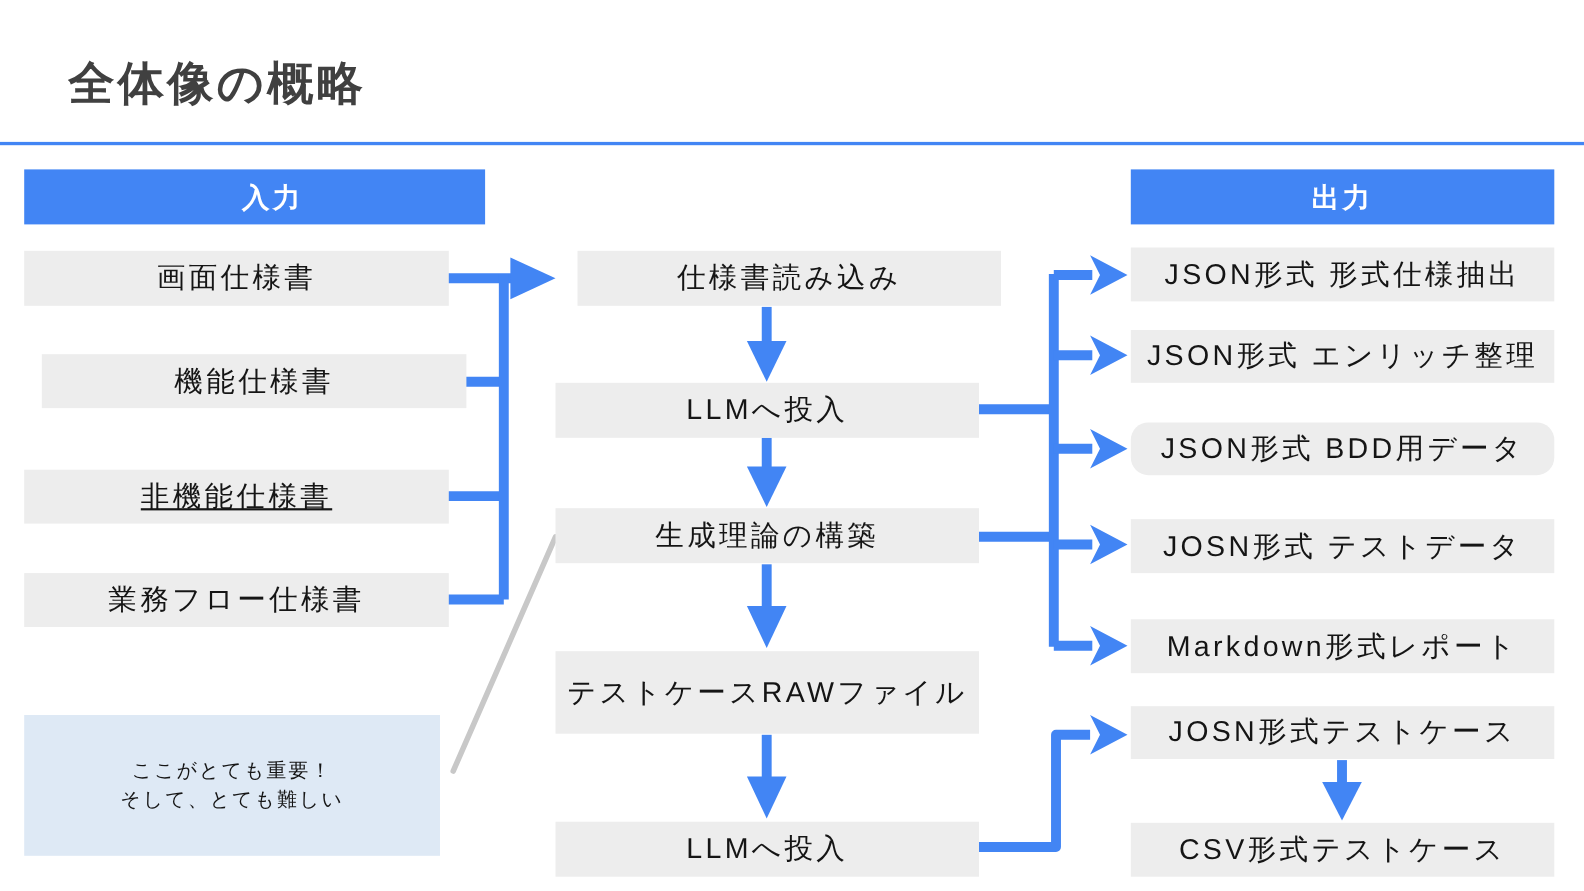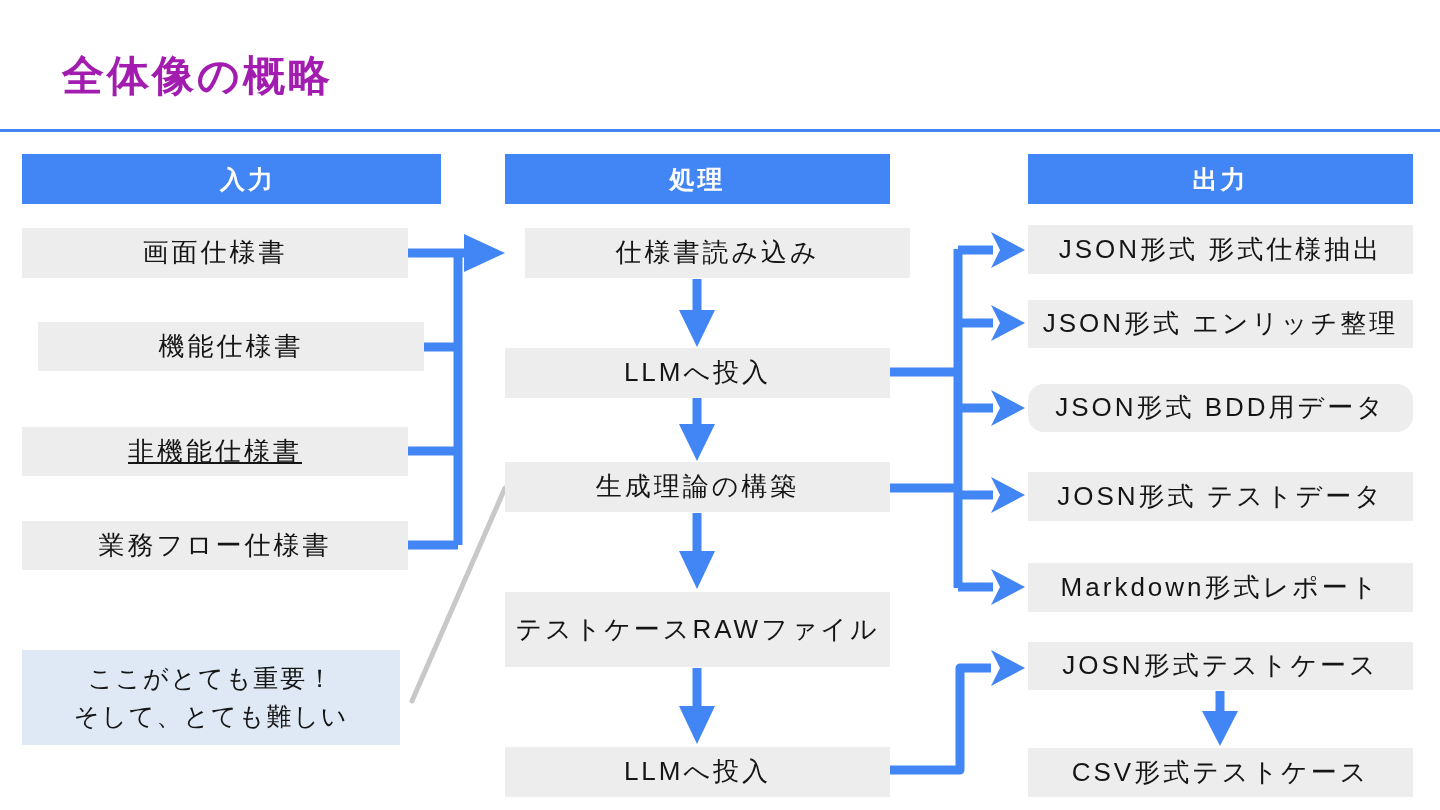--- a/index.html
+++ b/index.html
@@ -10,21 +10,21 @@
     overflow: hidden;
     background: #ffffff;
     font-family: "Liberation Sans", "DejaVu Sans", sans-serif;
   }
   .title {
     position: absolute;
     left: 62px;
     top: 48px;
     font-size: 42px;
     font-weight: bold;
-    color: #a21caf;
+    color: #404040;
     letter-spacing: 3px;
     margin: 0;
   }
   .rule {
     position: absolute;
     left: 0;
     top: 129px;
     width: 1440px;
     height: 3px;
     background: #4285F4;
@@ -60,24 +60,24 @@
     justify-content: center;
     text-align: left;
     line-height: 1.35;
     z-index: 1;
   }
   .note {
     position: absolute;
     left: 22px;
     top: 650px;
     width: 378px;
-    height: 95px;
+    height: 128px;
     background: #DEE9F5;
     color: #151515;
-    font-size: 25px;
+    font-size: 18px;
     letter-spacing: 2px;
     display: flex;
     flex-direction: column;
     align-items: center;
     justify-content: center;
     text-align: center;
     line-height: 1.5;
     z-index: 1;
   }
 </style>
@@ -134,21 +134,20 @@
     <path d="M1220 691 V713" stroke="#4285F4" stroke-width="9" fill="none"></path>
     <polygon fill="#4285F4" points="1202,711 1238,711 1220,746"></polygon>
 
     <line x1="412" y1="701" x2="505" y2="488" stroke="#C8C8C8" stroke-width="5" stroke-linecap="round"></line>
   </svg>
 
   <h1 class="title">全体像の概略</h1>
   <div class="rule"></div>
 
   <div class="col-header" style="left:22px;  top:154px; width:386px;padding-left:33px;">入力</div>
-  <div class="col-header" style="left:505px; top:154px; width:385px;">処理</div>
   <div class="col-header" style="left:1028px;top:154px; width:385px;">出力</div>
 
   <div class="box" style="left:22px; top:228px; width:386px; height:50px;">画面仕様書</div>
   <div class="box" style="left:38px; top:322px; width:386px; height:49px;">機能仕様書</div>
   <div class="box" style="left:22px; top:427px; width:386px; height:49px;text-decoration:underline;">非機能仕様書</div>
   <div class="box" style="left:22px; top:521px; width:386px; height:49px;">業務フロー仕様書</div>
 
   <div class="note">
     <span>ここがとても重要！</span>
     <span>そして、とても難しい</span>

